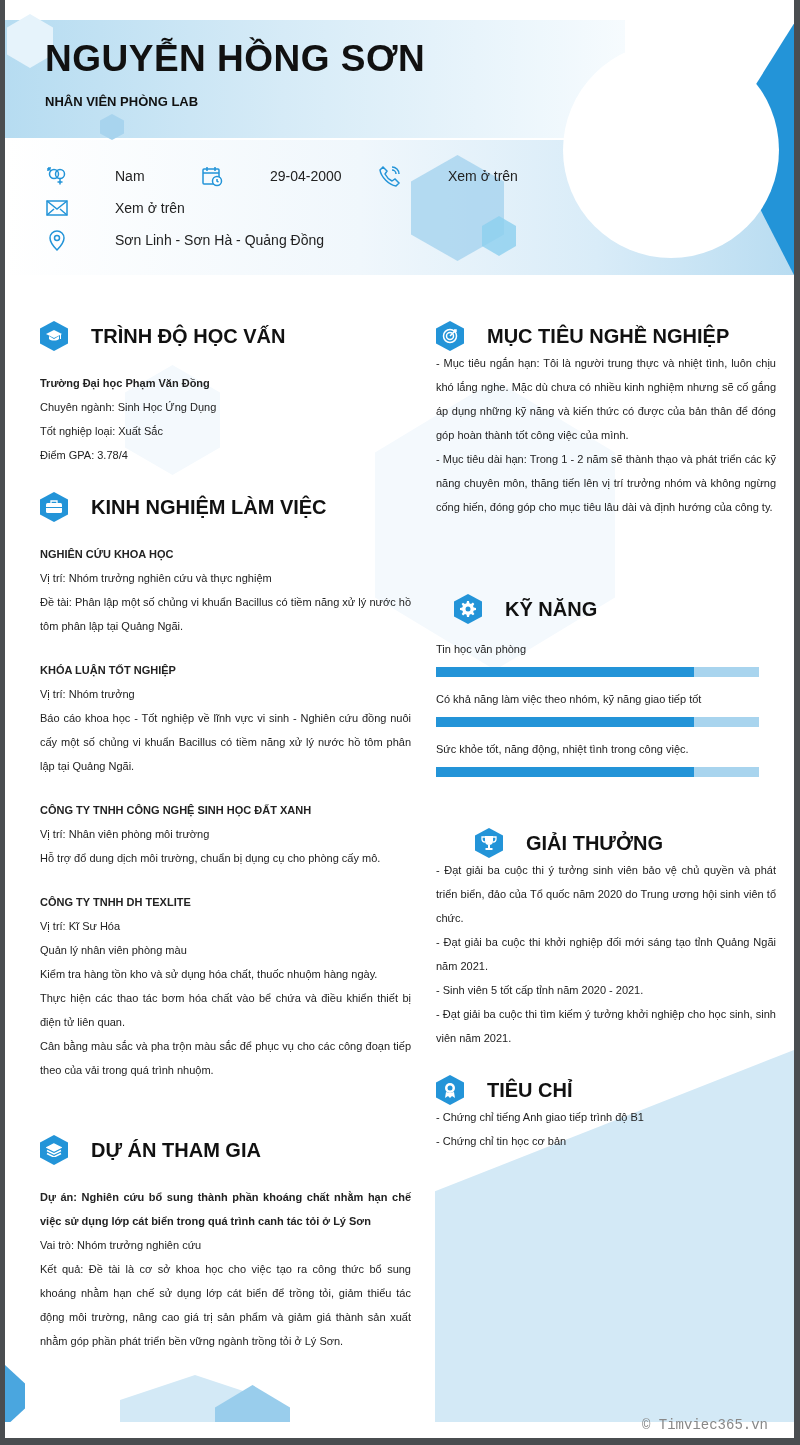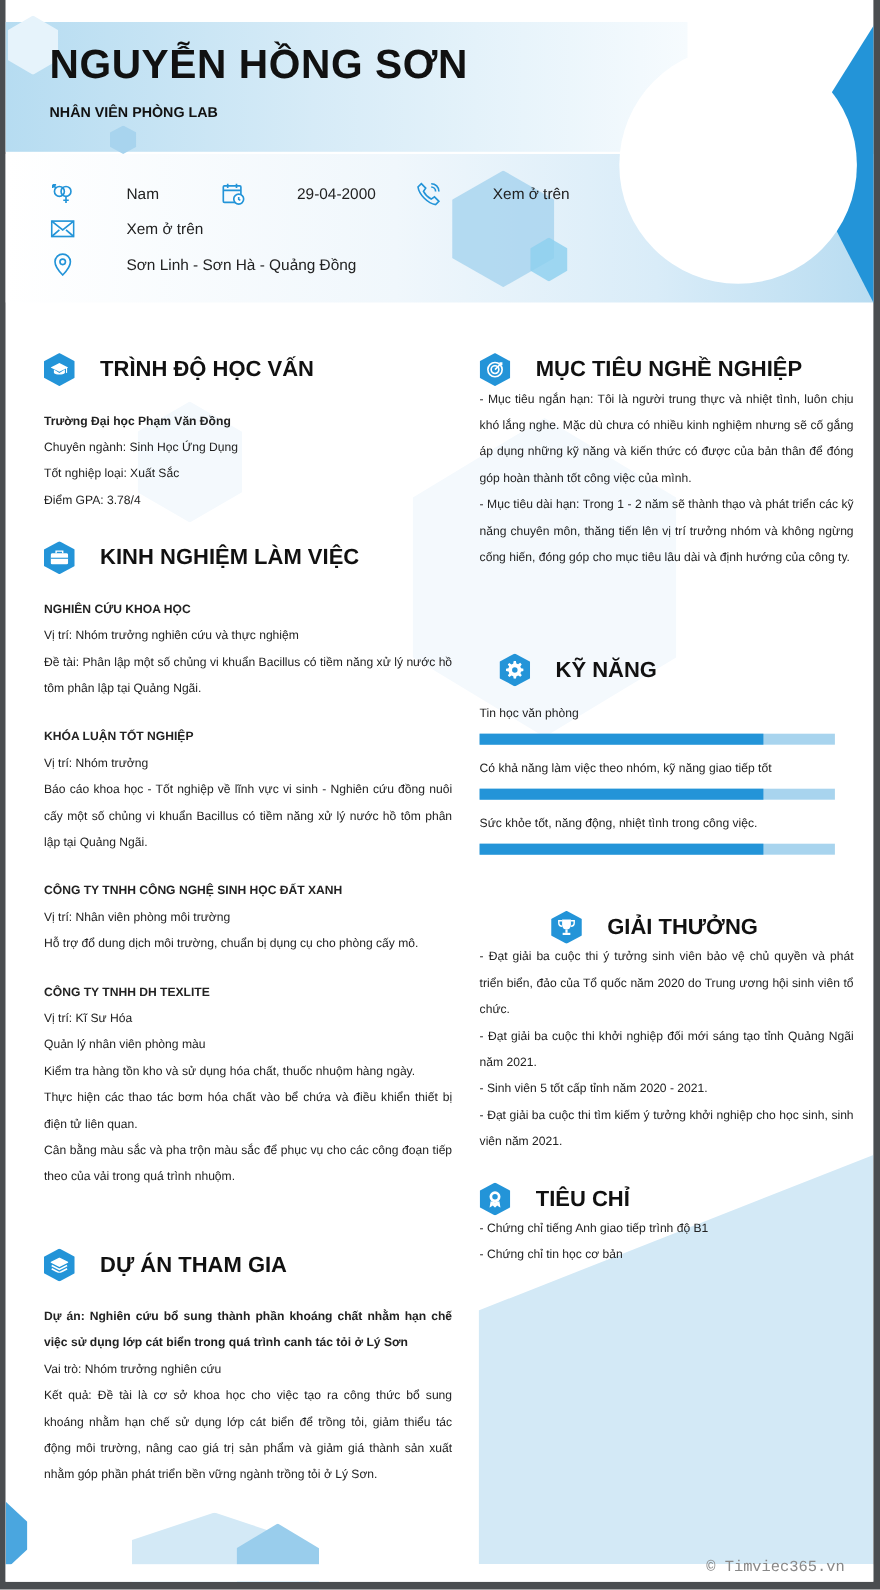--- a/index.html
+++ b/index.html
@@ -252,21 +252,21 @@
         </div>
     </div>
     <div>
       <p class="para">Sức khỏe tốt, năng động, nhiệt tình trong công việc.</p>
       <div class="skill-bar">
           <div class="skill-fill" style="width:80%;"></div>
         </div>
     </div>
   </div>
 
-  <div class="sec-head" style="left:457px;top:828px;padding-left:39px;">
+  <div class="sec-head" style="left:431px;top:828px;padding-left:39px;">
     <div class="sec-icon">
       <svg width="16" height="16" viewBox="0 0 16 16" fill="#fff">
           <path d="M4 1h8v5a4 4 0 0 1-8 0z"></path>
           <path d="M4 2H1v2a3 3 0 0 0 3 3M12 2h3v2a3 3 0 0 1-3 3" fill="none" stroke="#fff" stroke-width="1.3"></path>
           <rect x="7" y="10" width="2" height="3"></rect>
           <rect x="4.5" y="13" width="7" height="2"></rect>
         </svg>
     </div>
     <div class="sec-title">GIẢI THƯỞNG</div>
   </div>

